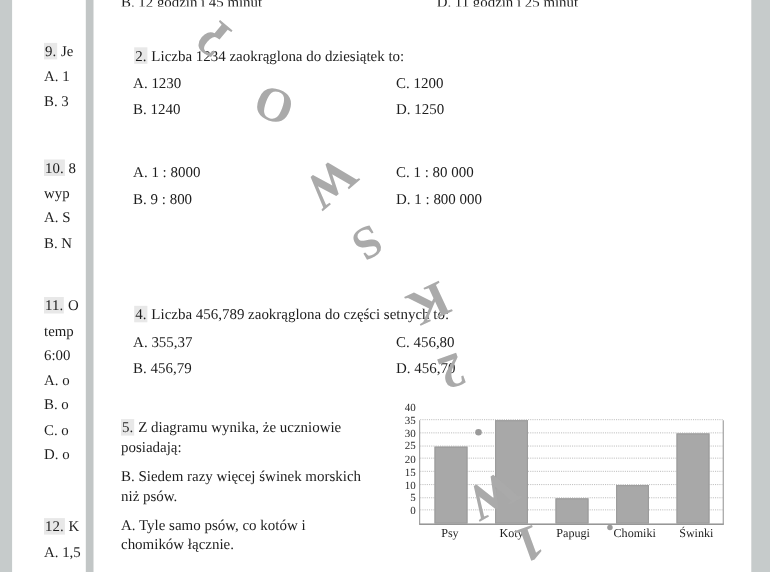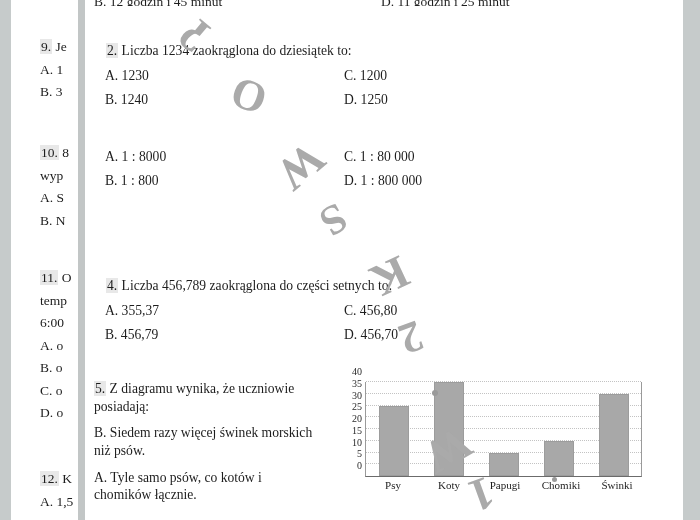--- a/index.html
+++ b/index.html
@@ -54,21 +54,21 @@
   .left-col .lblock { position: absolute; left: 29px; white-space: nowrap; }
   .left-col .ln { display: block; margin-bottom: 9px; }
   .qnum {
     background: #e8e8e8;
     padding: 0 1px;
   }
 
   
   .main-col {
     position: absolute;
-    left: 69px;
+    left: 85px;
     top: 0;
     right: 17px;
     height: 520px;
     overflow: hidden;
   }
 
   .cut-row {
     position: absolute;
     top: -6px;
     left: 25px;
@@ -259,21 +259,21 @@
         <span class="ans col-a r1">A. 1230</span>
         <span class="ans col-a r2">B. 1240</span>
         <span class="ans col-c r1">C. 1200</span>
         <span class="ans col-c r2">D. 1250</span>
       </div>
     </div>
 
     <div class="question" style="top:150px;">
       <div class="answers" style="height:48px;">
         <span class="ans col-a r1">A. 1 : 8000</span>
-        <span class="ans col-a r2">B. 1 : 800</span>
+        <span class="ans col-a r2">B. 9 : 800</span>
         <span class="ans col-c r1">C. 1 : 80 000</span>
         <span class="ans col-c r2">D. 1 : 800 000</span>
       </div>
     </div>
 
     <div class="question" style="top:277px;">
       <p class="q-stem">
         <span class="qnum">4.</span>
         <span>Liczba 456,789 zaokrąglona do części setnych to:</span>
       </p>

